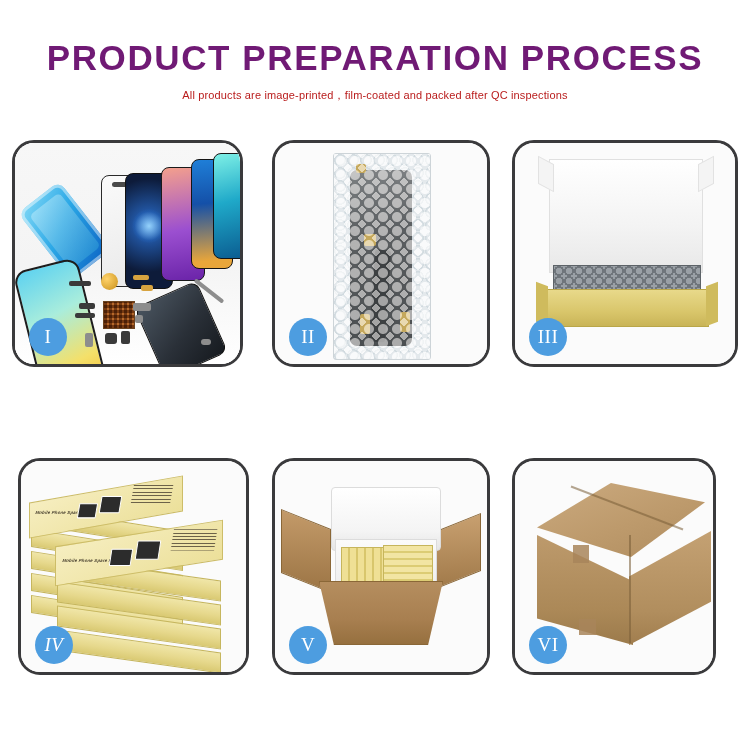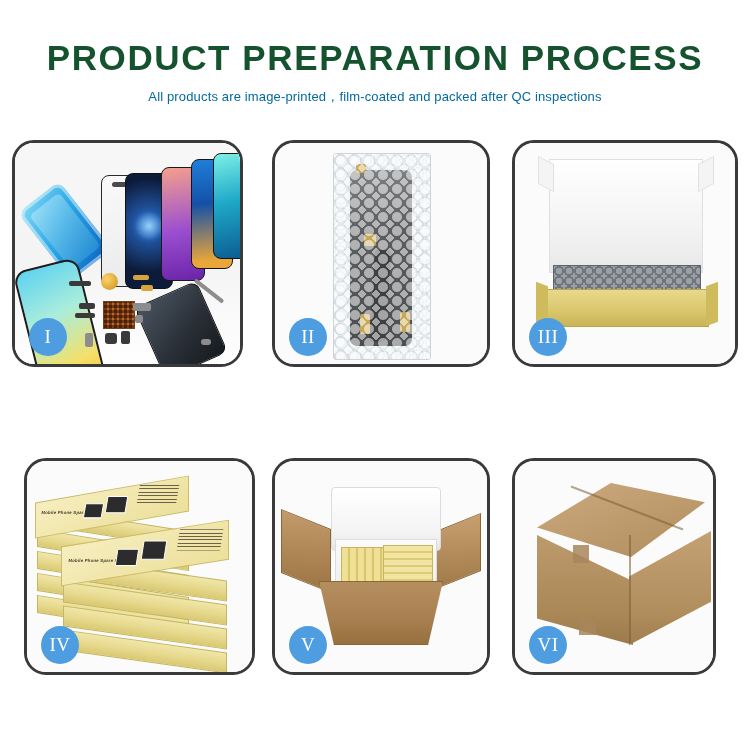--- a/index.html
+++ b/index.html
@@ -25,33 +25,33 @@
     text-align: center;
   }
   .main-title {
     position: absolute;
     left: 0;
     top: 38px;
     width: 750px;
     font-size: 35px;
     font-weight: 700;
     letter-spacing: 1.6px;
-    color: #14532d;
+    color: #701a75;
     font-family: "Liberation Sans", sans-serif;
     white-space: nowrap;
   }
   .sub-title {
     position: absolute;
     left: 0;
     top: 88px;
     width: 750px;
-    font-size: 13px;
+    font-size: 11px;
     font-weight: 400;
     letter-spacing: 0.15px;
-    color: #0369a1;
+    color: #b91c1c;
     white-space: nowrap;
   }
 
   
   .grid {
     position: absolute;
     left: 0;
     top: 0;
     width: 750px;
     height: 750px;
@@ -394,21 +394,21 @@
 
   <div class="panel p3" style="left:512px; top:140px; width:226px; height:227px;">
     <div class="stage">
       <div class="boxLid"></div>
       <div class="foam"></div>
       <div class="boxBase"></div>
     </div>
     <div class="badge">III</div>
   </div>
 
-  <div class="panel p4" style="left:24px; top:458px; width:231px; height:217px;">
+  <div class="panel p4" style="left:18px; top:458px; width:231px; height:217px;font-style:italic;">
     <div class="stage">
 
       <div class="stackBox" style="left:10px; top:58px; width:150px; height:16px; transform:skewY(9deg);"></div>
       <div class="stackBox" style="left:10px; top:80px; width:150px; height:16px; transform:skewY(9deg);"></div>
       <div class="stackBox" style="left:10px; top:102px; width:150px; height:16px; transform:skewY(9deg);"></div>
       <div class="stackBox" style="left:10px; top:124px; width:150px; height:16px; transform:skewY(9deg);"></div>
       <div class="stackBox" style="left:10px; top:146px; width:150px; height:16px; transform:skewY(9deg);"></div>
 
       <div class="stackTop" style="left:8px; top:28px; width:152px; height:34px; transform:skewY(-10deg);">
         <div class="lbl" style="left:5px; top:13px; transform:rotate(10deg);">Mobile Phone Spare Parts</div>

